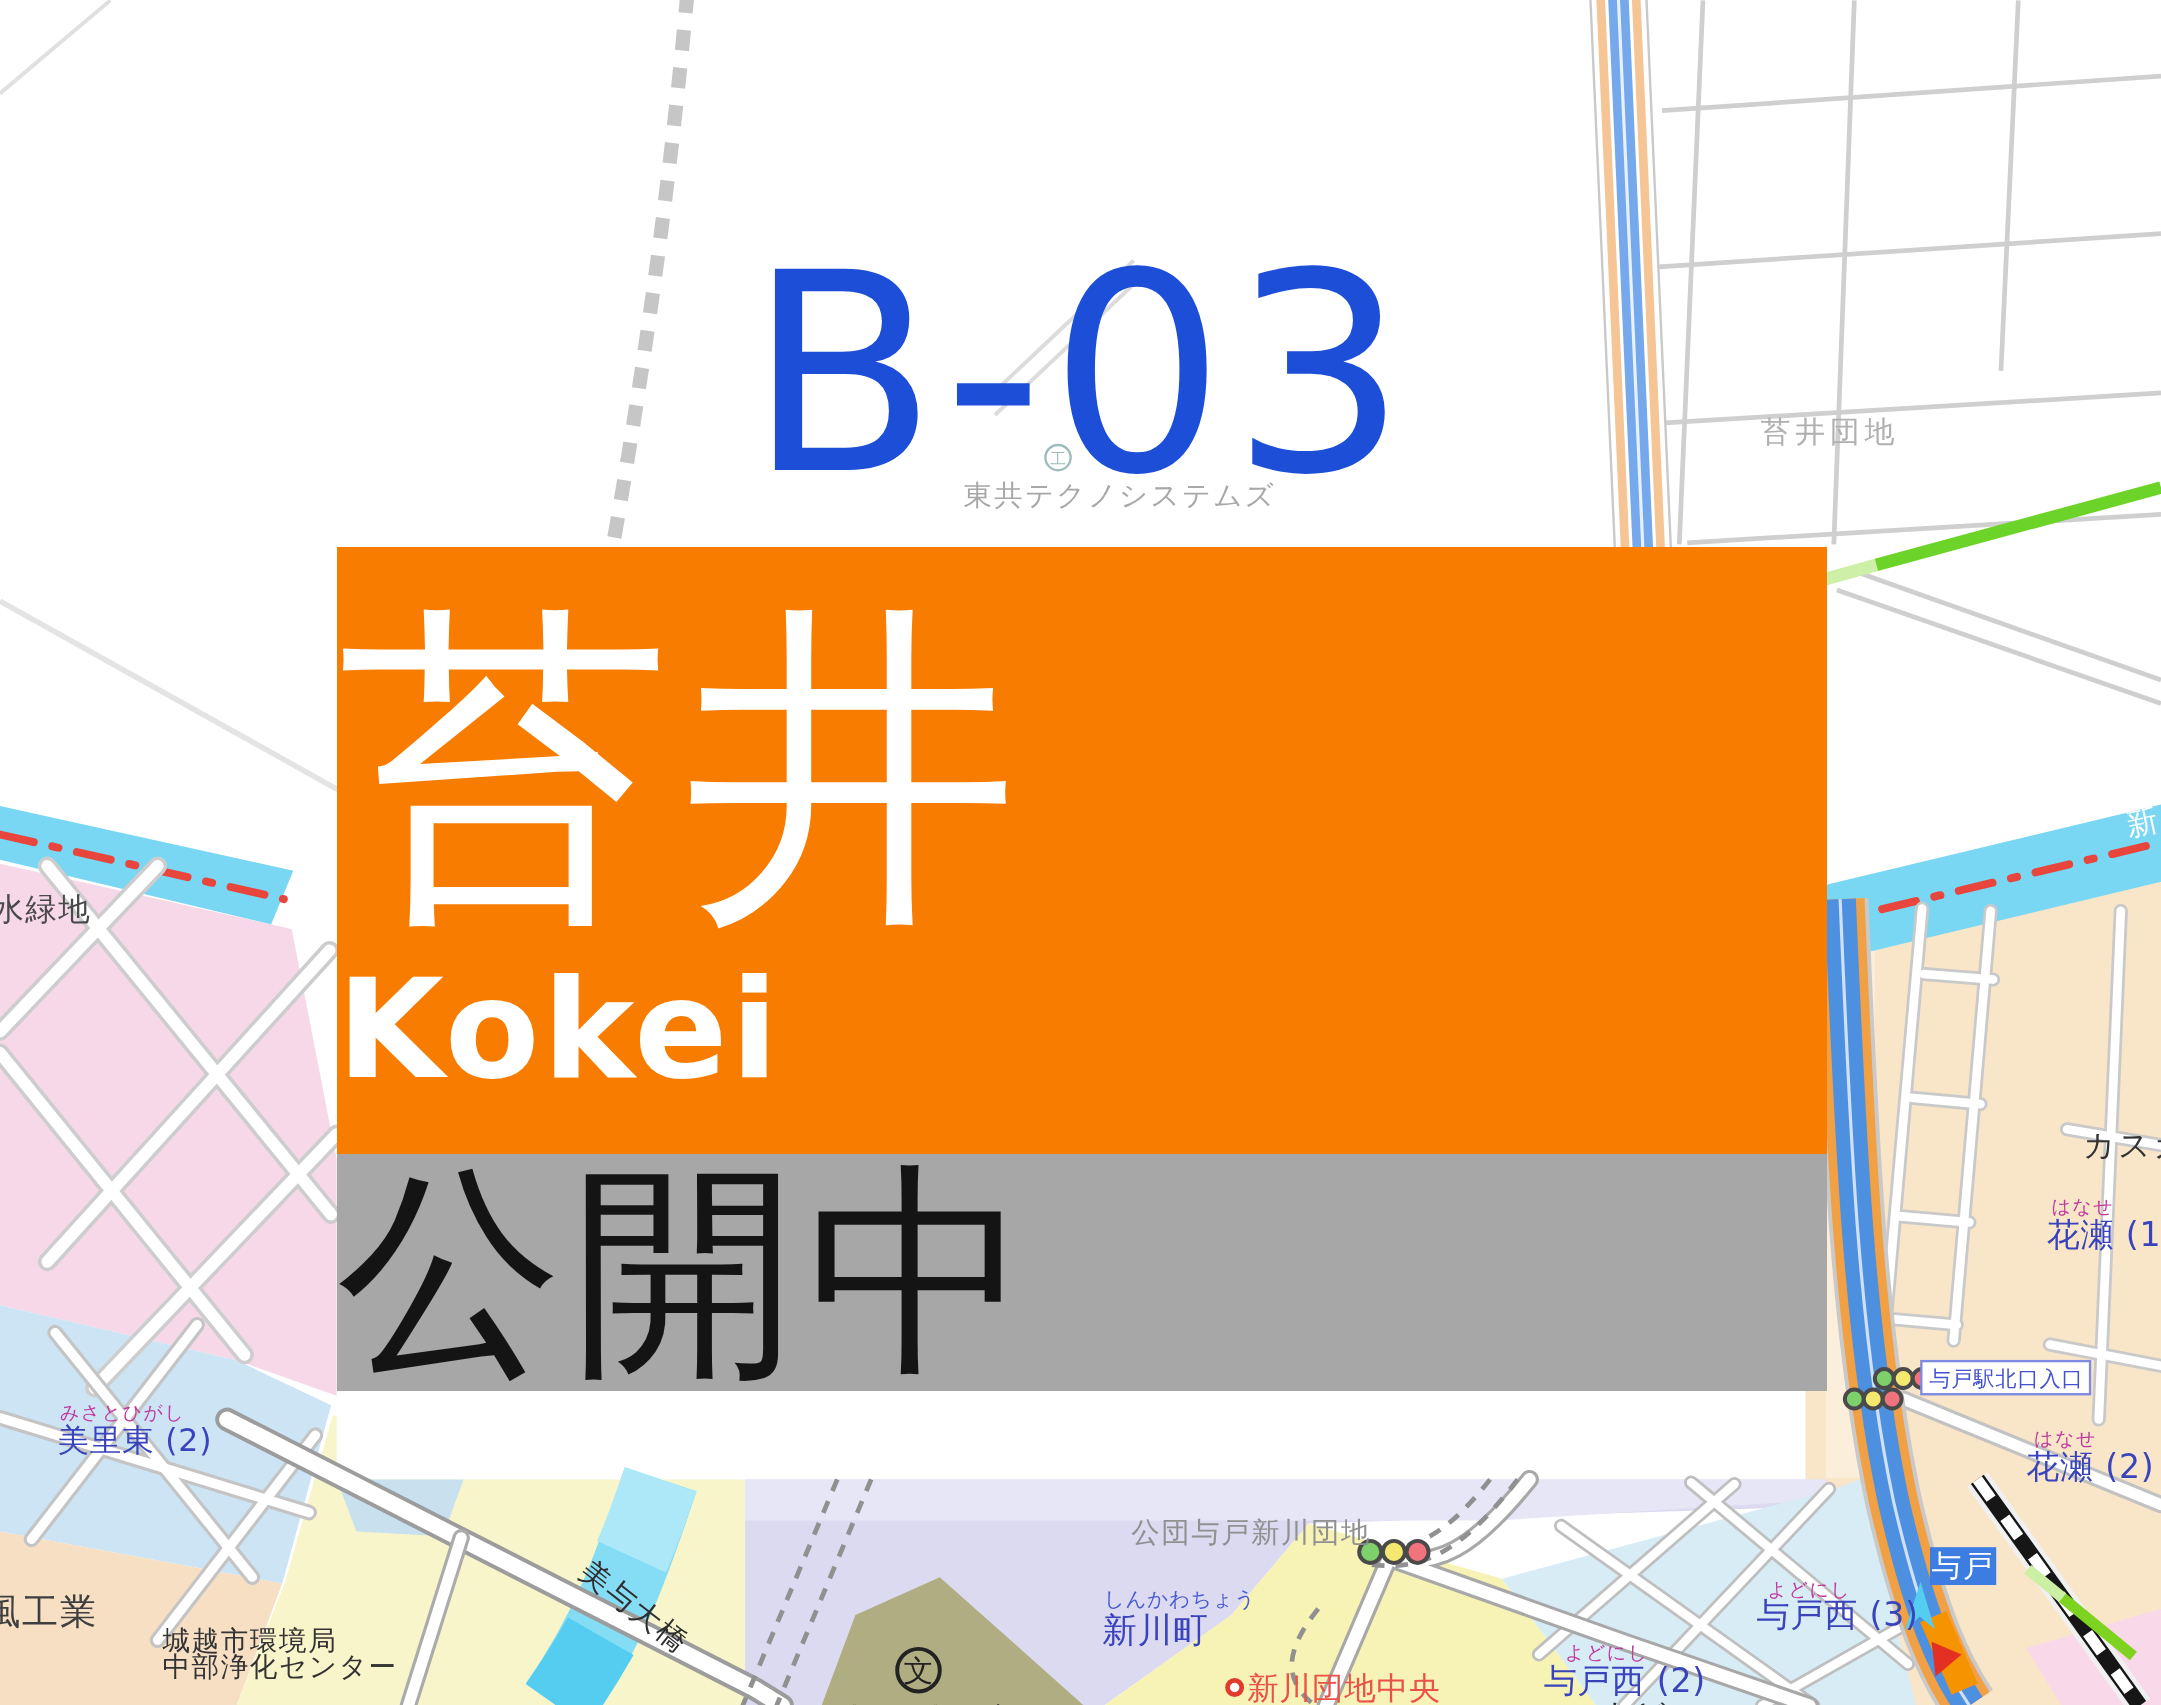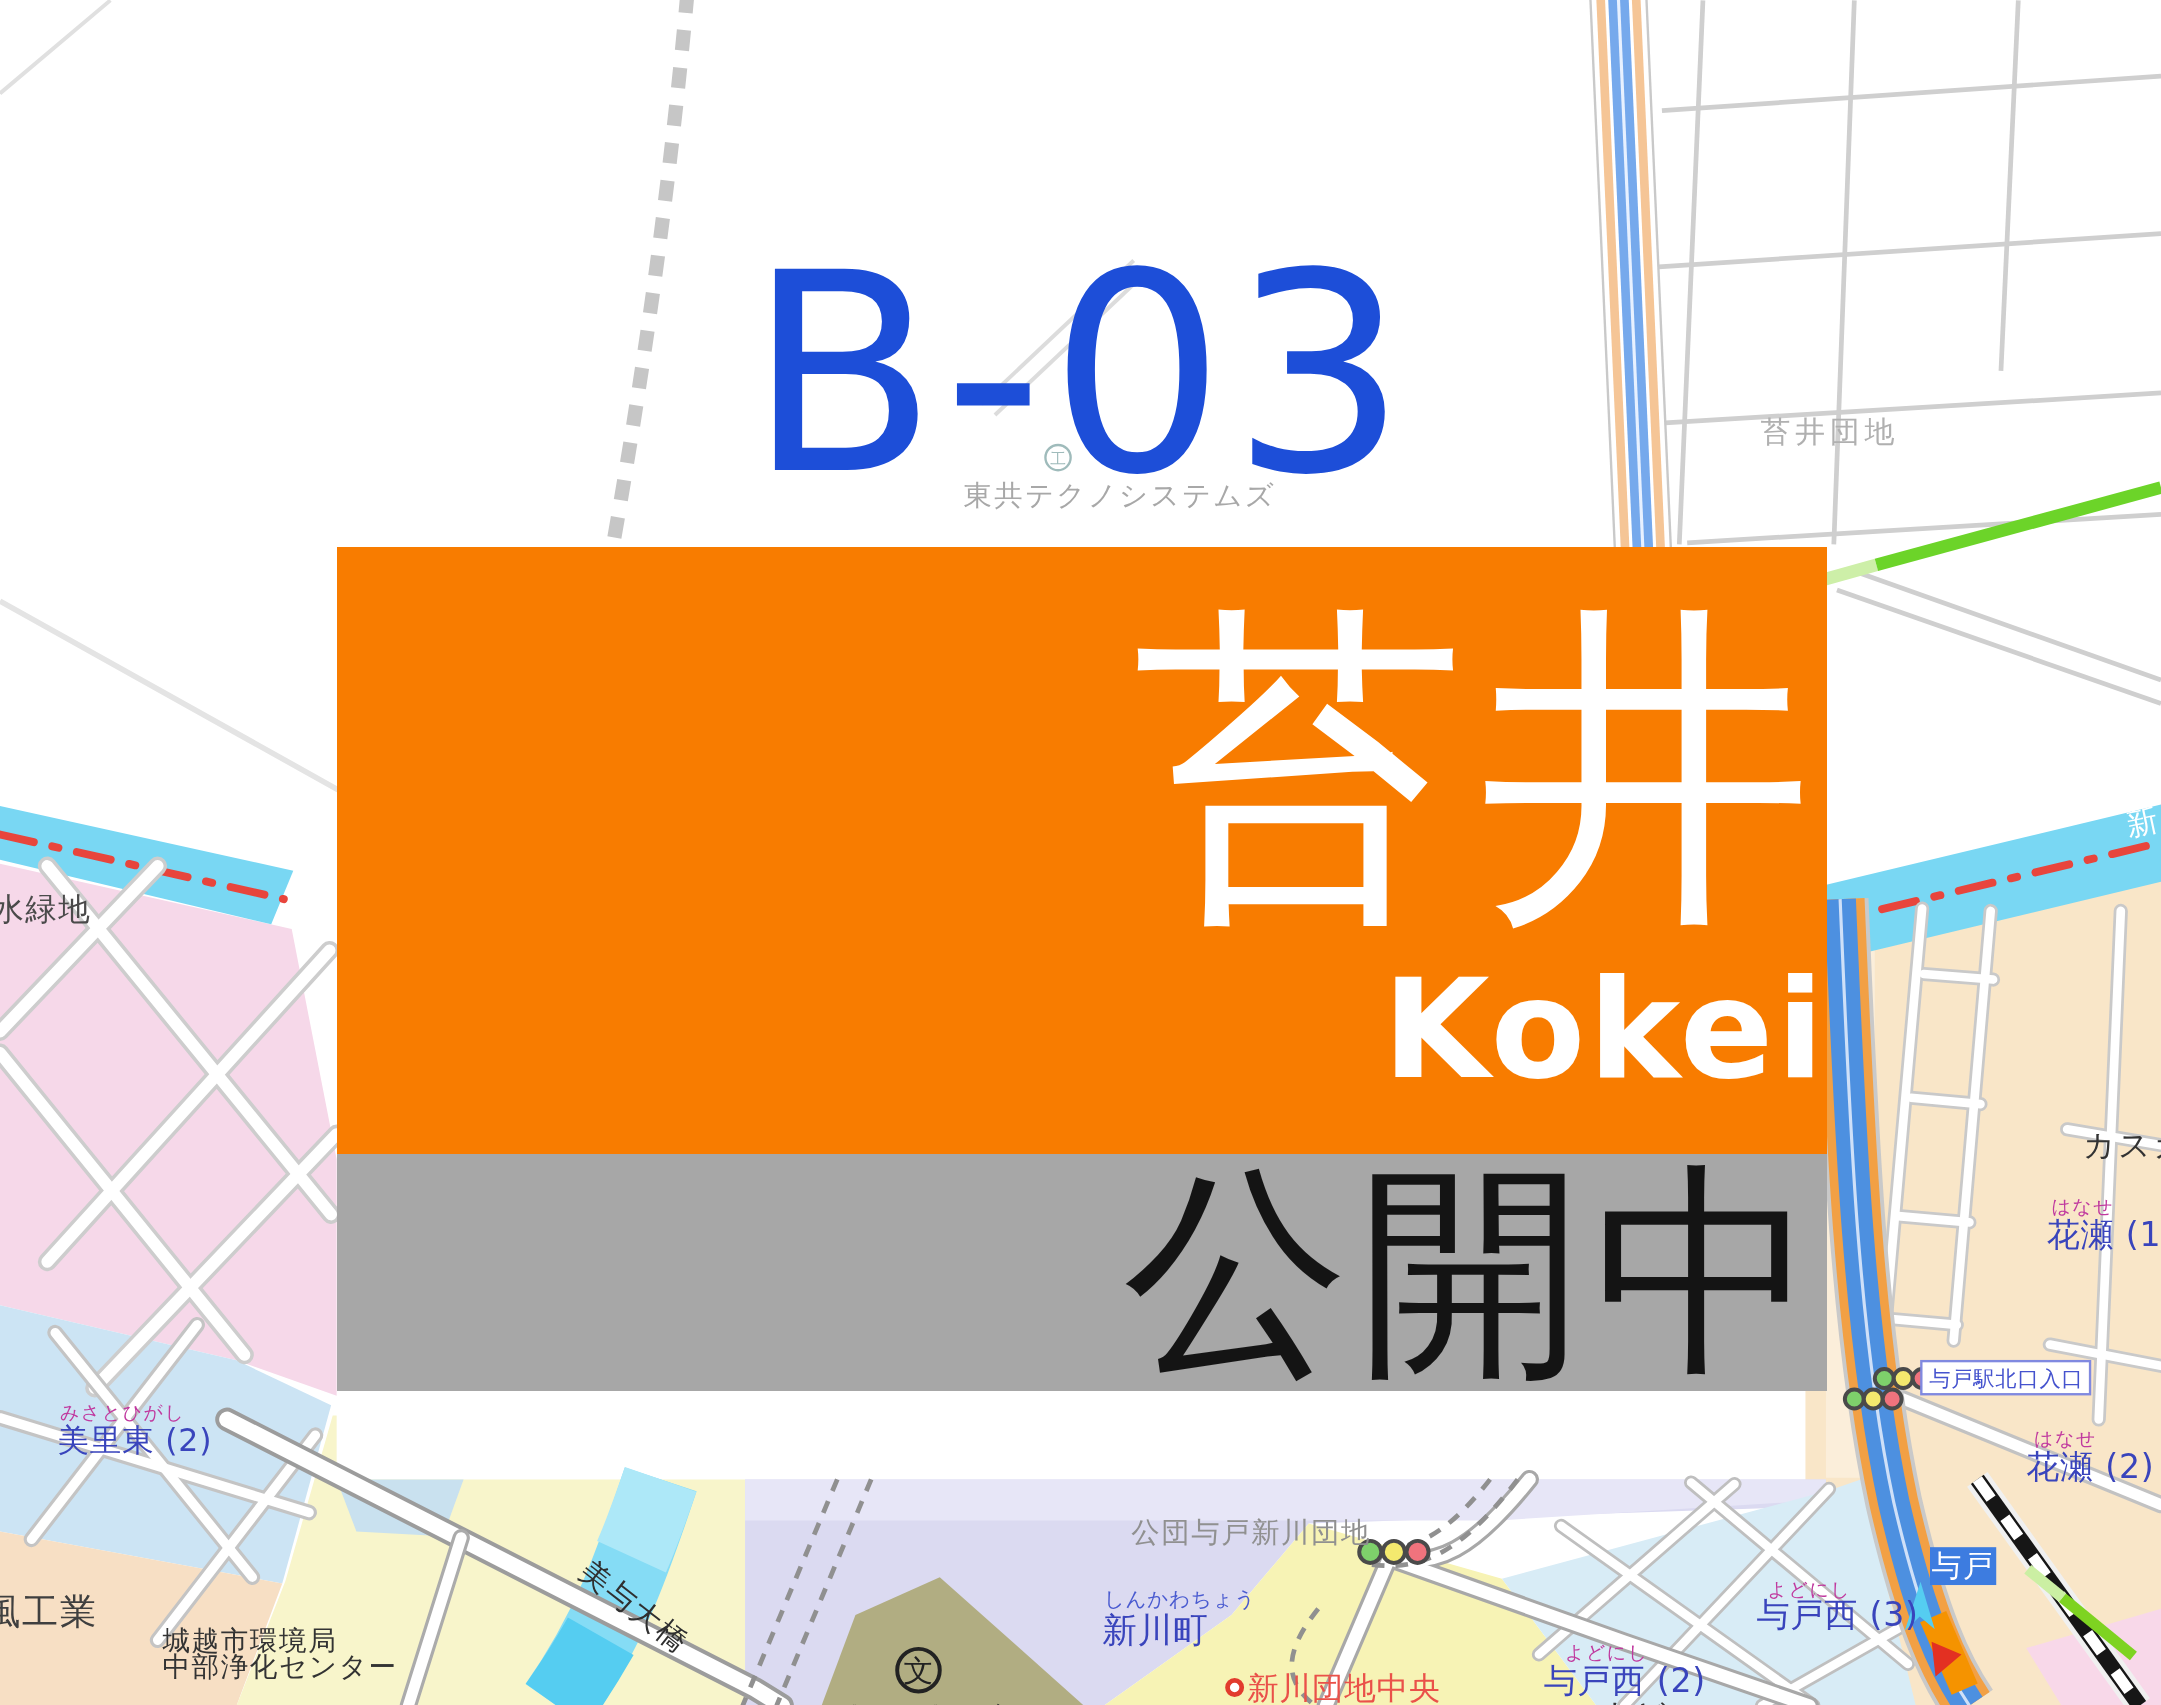--- a/index.html
+++ b/index.html
@@ -5,21 +5,21 @@
   html,body{margin:0;padding:0;background:#ffffff;}
   .stage{position:relative;width:2161px;height:1706px;overflow:hidden;
          font-family:"DejaVu Sans",sans-serif;}
   svg.map{position:absolute;left:0;top:0;}
   svg text{font-family:"DejaVu Sans",sans-serif;}
 
   .line-code{position:absolute;left:0;top:237px;width:100%;text-align:center;
              font-size:276px;line-height:1;color:#1d4ed8;letter-spacing:6.3px;}
 
   .banner{position:absolute;left:337px;width:1490px;display:flex;
-          flex-direction:column;align-items:flex-end;justify-content:center;}
+          flex-direction:column;align-items:flex-start;justify-content:center;}
   .banner-orange{top:547px;height:607px;color:#ffffff;}
   .banner-gray{top:1154px;height:237px;color:#141414;}
   .kanji{font-size:335px;line-height:1;letter-spacing:12.6px;}
   .romaji{font-size:138px;font-weight:bold;line-height:1;margin-top:24px;letter-spacing:3.2px;}
   .status{font-size:225px;line-height:1;letter-spacing:9.5px;}
 </style>
 </head>
 <body>
 
 <div class="stage">

